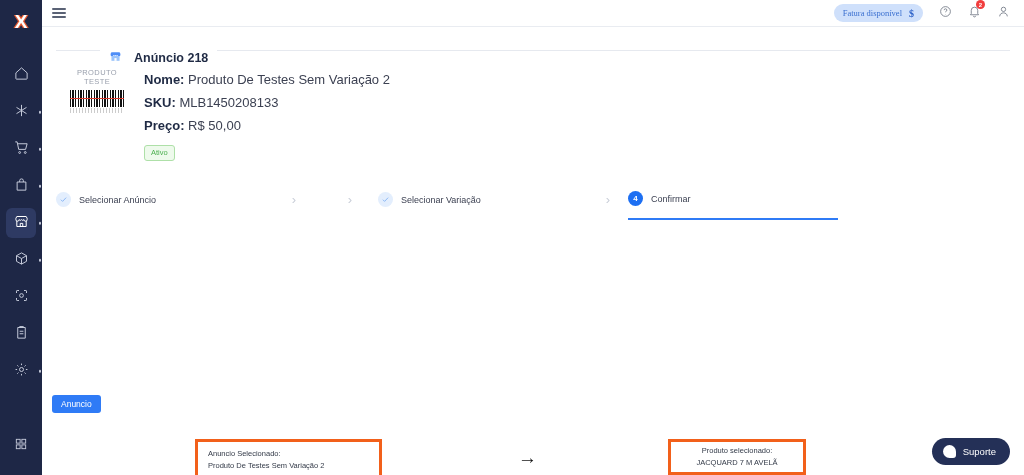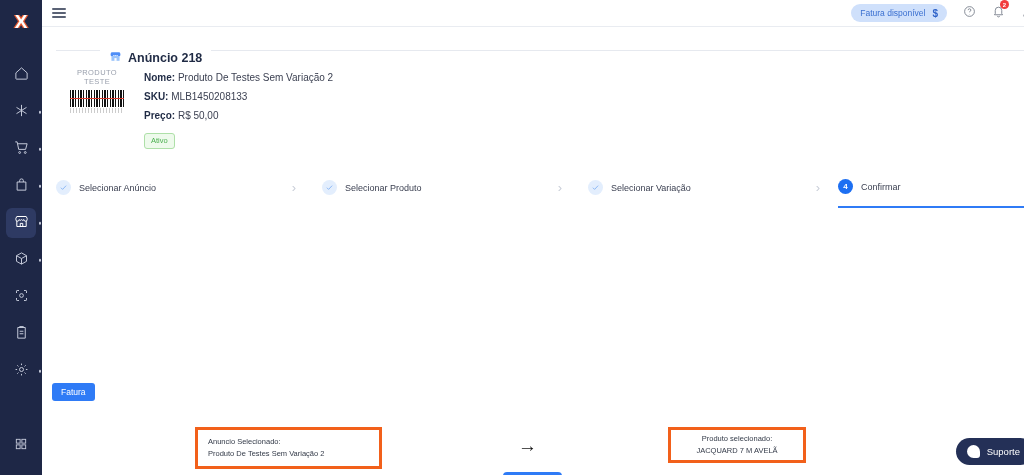--- a/index.html
+++ b/index.html
@@ -54,62 +54,62 @@
     display: flex; align-items: center;
     padding: 0 14px 0 10px;
   }
   .hamburger { display: flex; flex-direction: column; gap: 2.5px; cursor: pointer; width: 14px; }
   .hamburger span { display: block; height: 1.8px; background: #5a6275; border-radius: 1px; }
   .topbar-right { margin-left: auto; display: flex; align-items: center; gap: 16px; }
   .invoice-pill {
     background: #cfe0fb; color: #3a6fd0;
     font-size: 8.5px; border-radius: 10px;
     padding: 3.5px 9px; display: flex; align-items: center; gap: 7px;
-    cursor: pointer; white-space: nowrap;
+    cursor: pointer; white-space: nowrap; font-family: Liberation Serif, serif;
   }
   .invoice-pill .dollar { font-weight: 700; font-size: 10px; color: #2f63c9; }
   .ticon { position: relative; cursor: pointer; display: flex; align-items: center; }
   .ticon svg { width: 13px; height: 13px; stroke: #6b7280; fill: none; stroke-width: 1.5; }
   .badge-dot {
     position: absolute; top: -4px; right: -4px;
     background: #f13d3d; color: #fff; font-size: 6px; font-weight: 700;
     min-width: 9px; height: 9px; border-radius: 50%;
     display: flex; align-items: center; justify-content: center;
     line-height: 1;
   }
 
   
   .title-row {
     display: flex; align-items: center; gap: 0;
     padding: 0 14px; margin-top: 14px; height: 18px;
   }
   .title-line { flex: 0 0 44px; height: 1px; background: #e6e9ef; }
   .title-line.grow { flex: 1 1 auto; }
-  .title-inner { display: flex; align-items: center; gap: 6px; padding: 0 9px; margin-top: 16px; }
+  .title-inner { display: flex; align-items: center; gap: 12px; padding: 0 9px; margin-top: 16px; }
   .title-icon svg { width: 13px; height: 13px; fill: #4f8ef7; }
   .page-title { font-size: 12.5px; font-weight: 600; color: #1f2a44; white-space: nowrap; }
 
   
   .info-row { display: flex; padding: 9px 0 0 14px; }
   .thumb {
     width: 66px; height: 66px; flex: 0 0 66px;
     display: flex; flex-direction: column; align-items: center; 
     margin-left: 8px;
   }
   .thumb-label { font-size: 7.5px; color: #9aa0ad; letter-spacing: .4px; text-align: center; line-height: 1.25; }
   .barcode { margin-top: 3px; width: 54px; height: 17px;
     background: repeating-linear-gradient(90deg,#111 0 1px,#fff 1px 2px,#111 2px 4px,#fff 4px 5.5px,#111 5.5px 6.5px,#fff 6.5px 8px);
     position: relative;
   }
   .barcode::after { content:""; position:absolute; left:0; right:0; top:50%; height:1px; background:#d83a2f; }
   .barcode-sub { margin-top: 1px; width: 54px; height: 5px; opacity:.25;
     background: repeating-linear-gradient(90deg,#333 0 1px,#fff 1px 3px); }
 
   .details { margin-left: 14px; padding-top: 4px; }
-  .detail-line { font-size: 10px; color: #3c4152; margin-bottom: 8px; }
+  .detail-line { font-size: 13px; color: #3c4152; margin-bottom: 8px; }
   .detail-line b { color: #1f2a44; font-weight: 700; }
   .status-badge {
     display: inline-block; margin-top: 1px;
     border: 1px solid #aee0a8; background: #eefaec; color: #4caf50;
     font-size: 7.5px; border-radius: 3px; padding: 2.5px 6px;
   }
 
   
   .stepper {
     display: flex; align-items: center;
@@ -369,49 +369,41 @@
       <div class="step">
         <span class="step-check">
           <svg viewBox="0 0 24 24">
               <path d="M5 12.5l4.5 4.5L19 7"></path>
             </svg>
         </span>
         <span class="step-label">Selecionar Anúncio</span>
       </div>
       <div class="step-arrow">›</div>
 
-      <div class="step">
-        <span class="step-check">
-          <svg viewBox="0 0 24 24">
-              <path d="M5 12.5l4.5 4.5L19 7"></path>
-            </svg>
-        </span>
-        <span class="step-label">Selecionar Produto</span>
-      </div>
       <div class="step-arrow">›</div>
 
       <div class="step">
         <span class="step-check">
           <svg viewBox="0 0 24 24">
               <path d="M5 12.5l4.5 4.5L19 7"></path>
             </svg>
         </span>
         <span class="step-label">Selecionar Variação</span>
       </div>
       <div class="step-arrow last">›</div>
 
       <div class="step active">
         <span class="step-num">4</span>
         <span class="step-label">Confirmar</span>
       </div>
     </div>
 
     <div class="panel">
 
-      <button class="back-btn">Fatura</button>
+      <button class="back-btn">Anuncio</button>
 
       <div class="sel-box left">
         <div class="sel-text">Anuncio Selecionado:</div>
         <div class="sel-text">Produto De Testes Sem Variação 2</div>
       </div>
 
       <div class="black-arrow">→</div>
 
       <div class="sel-box right">
         <div class="sel-text">Produto selecionado:</div>

